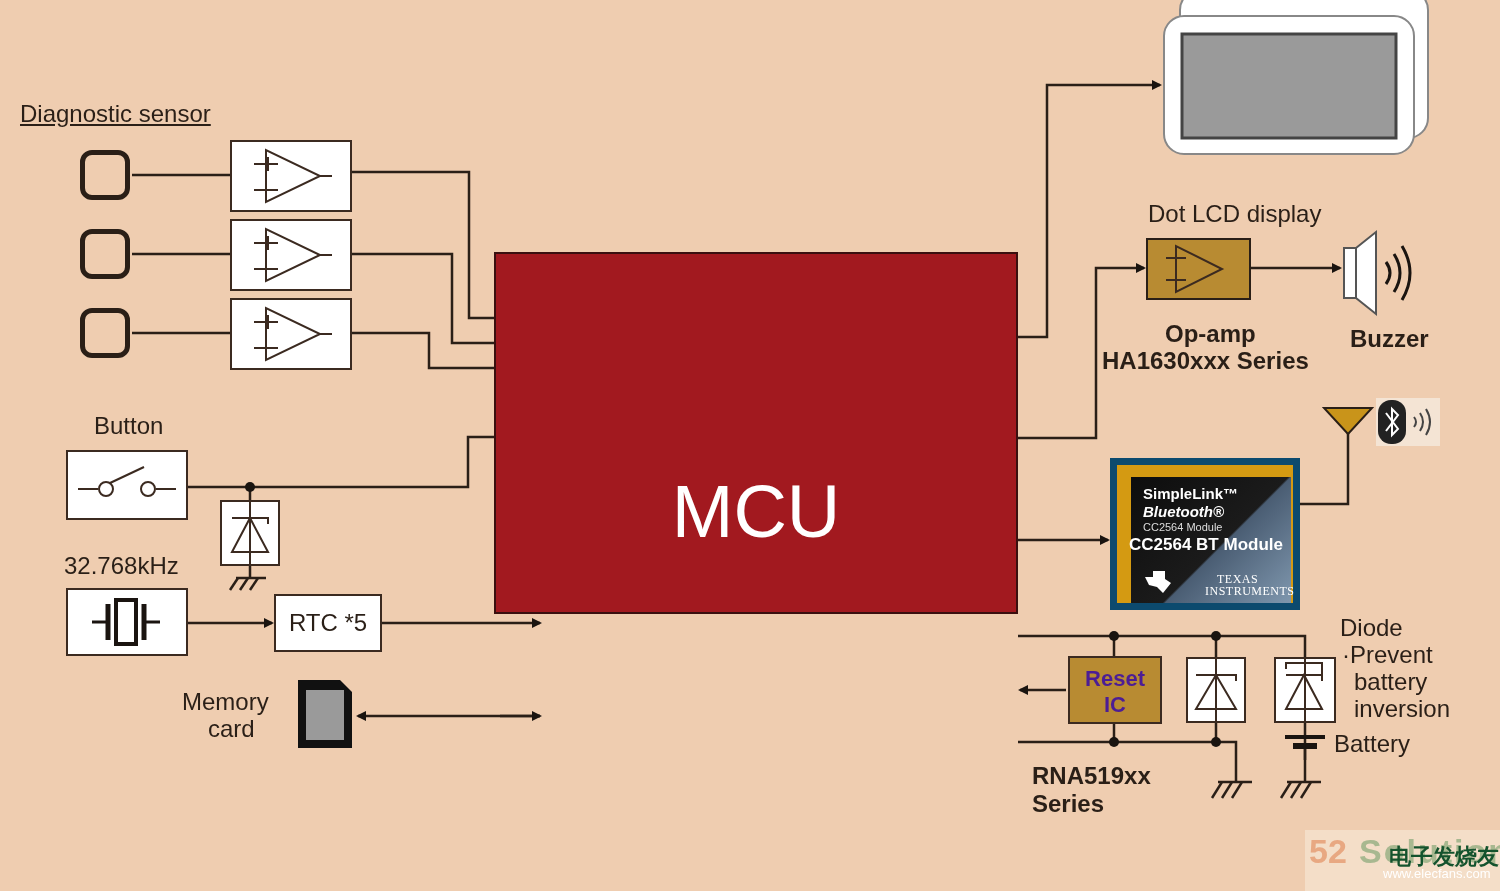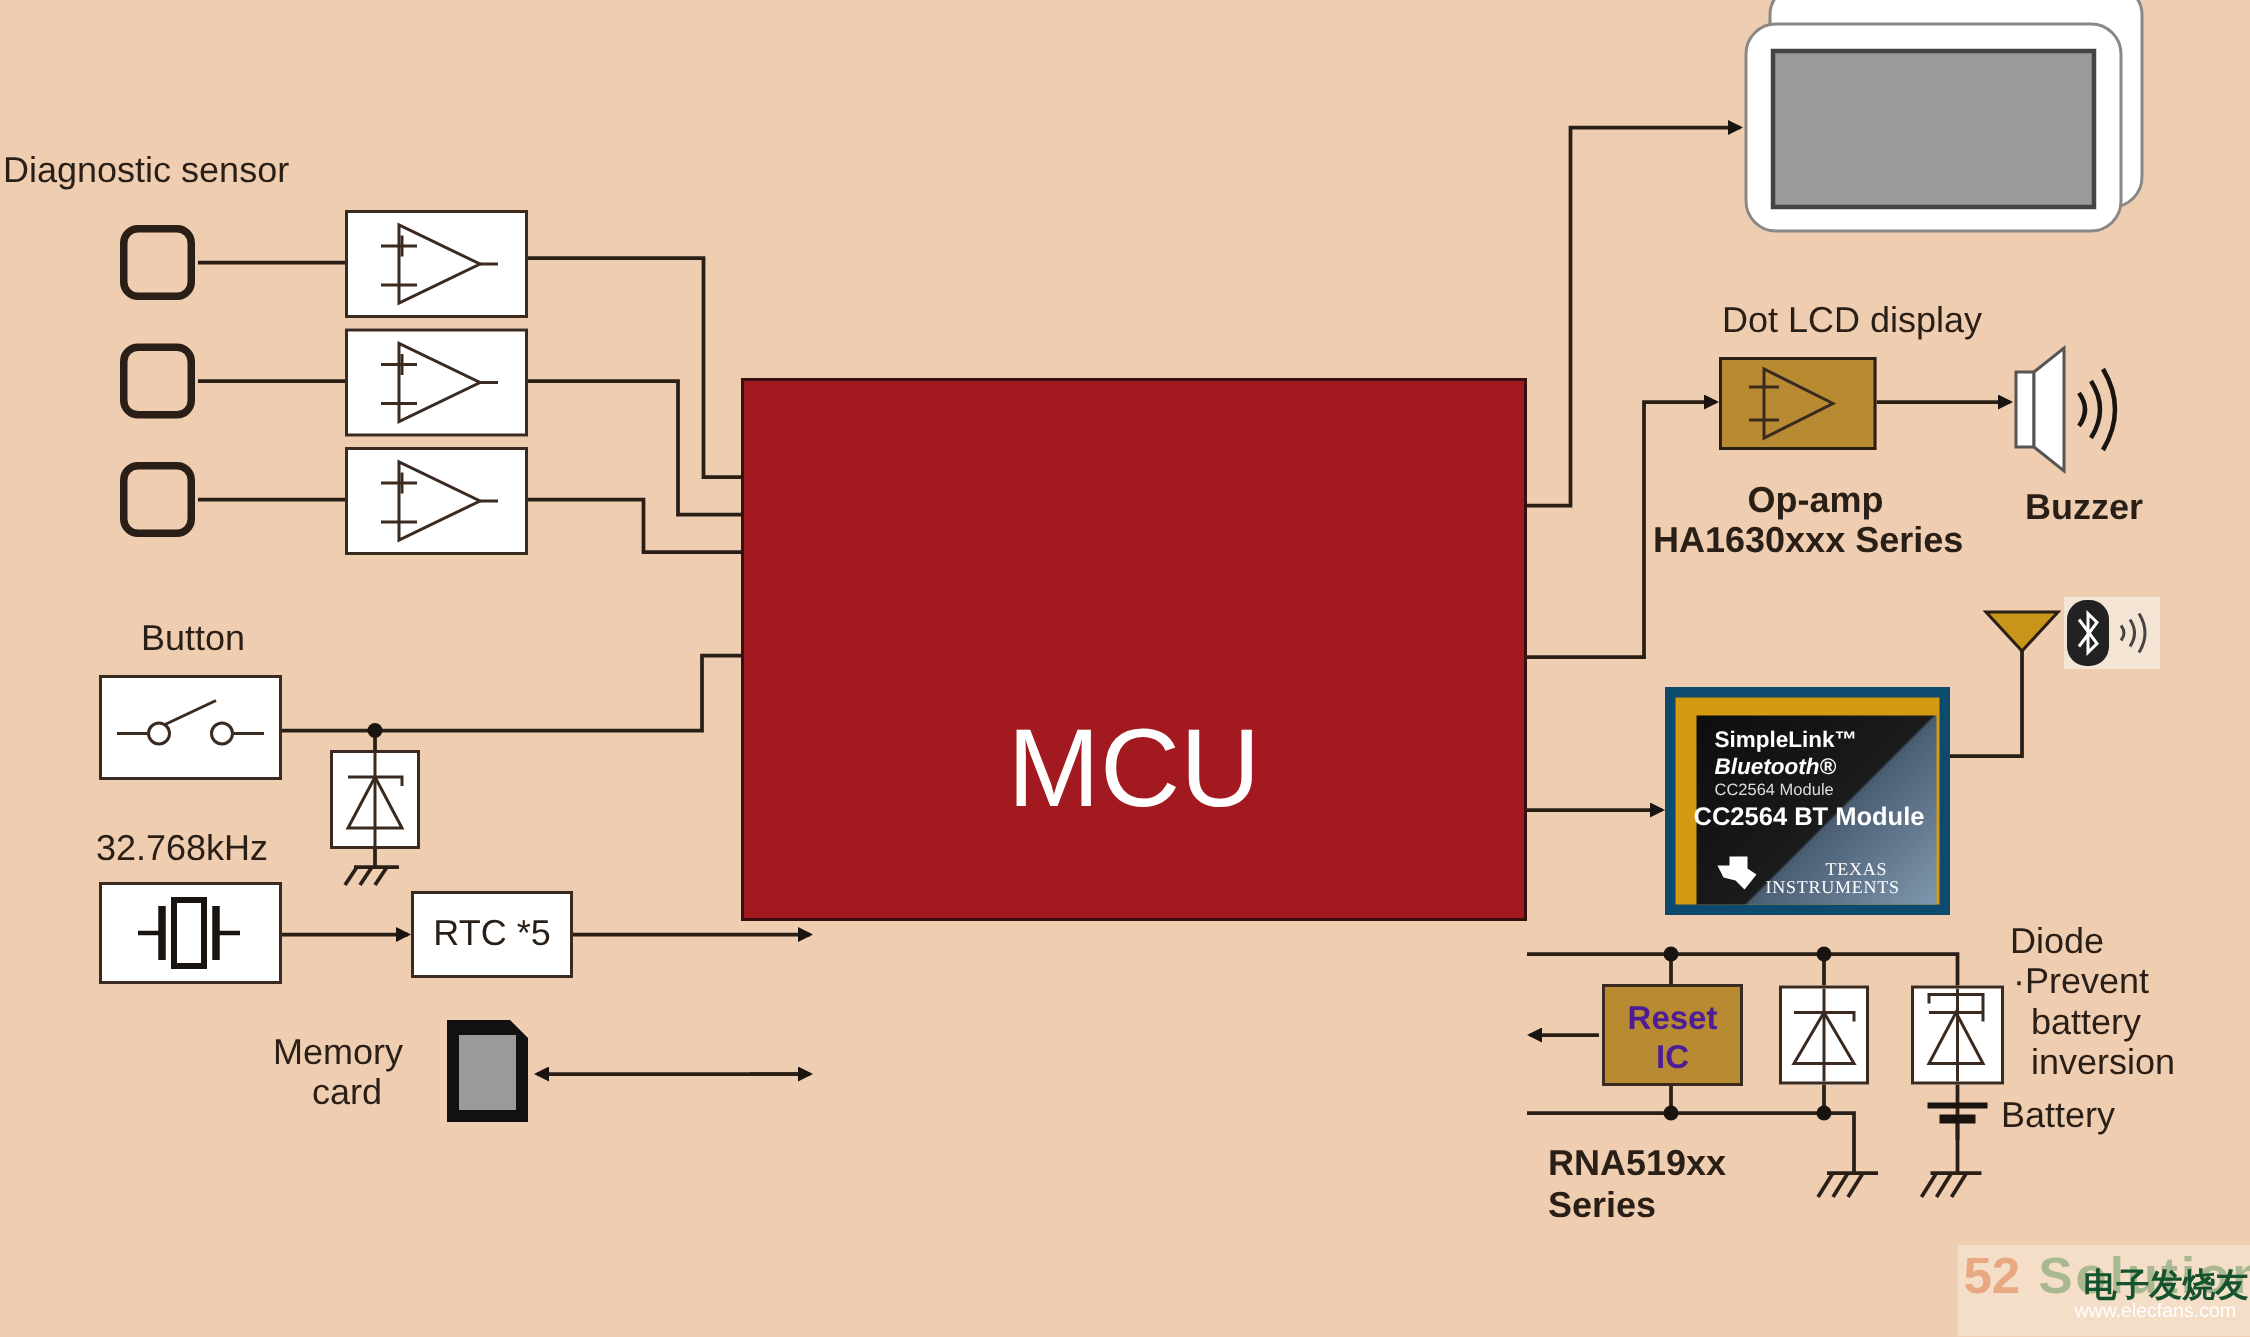--- a/index.html
+++ b/index.html
@@ -95,21 +95,21 @@
     <line x1="1222" y1="782" x2="1212" y2="798"></line>
       <line x1="1232" y1="782" x2="1222" y2="798"></line>
       <line x1="1242" y1="782" x2="1232" y2="798"></line>
     <line x1="1287" y1="782" x2="1321" y2="782"></line>
     <line x1="1291" y1="782" x2="1281" y2="798"></line>
       <line x1="1301" y1="782" x2="1291" y2="798"></line>
       <line x1="1311" y1="782" x2="1301" y2="798"></line>
   </g>
 </svg>
 
-<div class="lbl" style="left:2px;top:100px;">Diagnostic sensor</div>
+<div class="lbl" style="left:20px;top:100px;text-decoration:underline;">Diagnostic sensor</div>
 <div class="sensor" style="left:80px;top:150px;"></div>
 <div class="sensor" style="left:80px;top:229px;"></div>
 <div class="sensor" style="left:80px;top:308px;"></div>
 
 <div class="box" style="left:230px;top:140px;width:122px;height:72px;">
   <svg width="118" height="68">
       <g stroke="#3b2a20" stroke-width="2" fill="none">
         <path d="M34,8 L34,60 L88,34 Z"></path>
         <line x1="88" y1="34" x2="100" y2="34"></line>
         <line x1="22" y1="22" x2="46" y2="22"></line>
@@ -238,21 +238,21 @@
   <div id="bt-inner">
     <div class="t1">SimpleLink™</div>
     <div class="t2">Bluetooth®</div>
     <div class="t3">CC2564 Module</div>
     <div class="t4">CC2564 BT Module</div>
     <svg class="abs" style="left:12px;top:92px;" width="30" height="26">
       <path d="M2,8 L10,8 L10,2 L22,2 L22,10 L28,14 L20,24 L14,18 L6,16 Z" fill="#fff"></path>
     </svg>
     <div class="t5">
       <div style="text-transform:uppercase;margin-left:40px;">Texas</div>
-      <div style="text-transform:uppercase;">Instruments</div>
+      <div style="text-transform:uppercase;margin-left:28px;">Instruments</div>
     </div>
   </div>
 </div>
 
 <div id="reset-ic">
   <div>Reset</div>
   <div>IC</div>
 </div>
 <div class="lbl bold" style="left:1032px;top:762px;">RNA519xx</div>
 <div class="lbl bold" style="left:1032px;top:790px;">Series</div>

